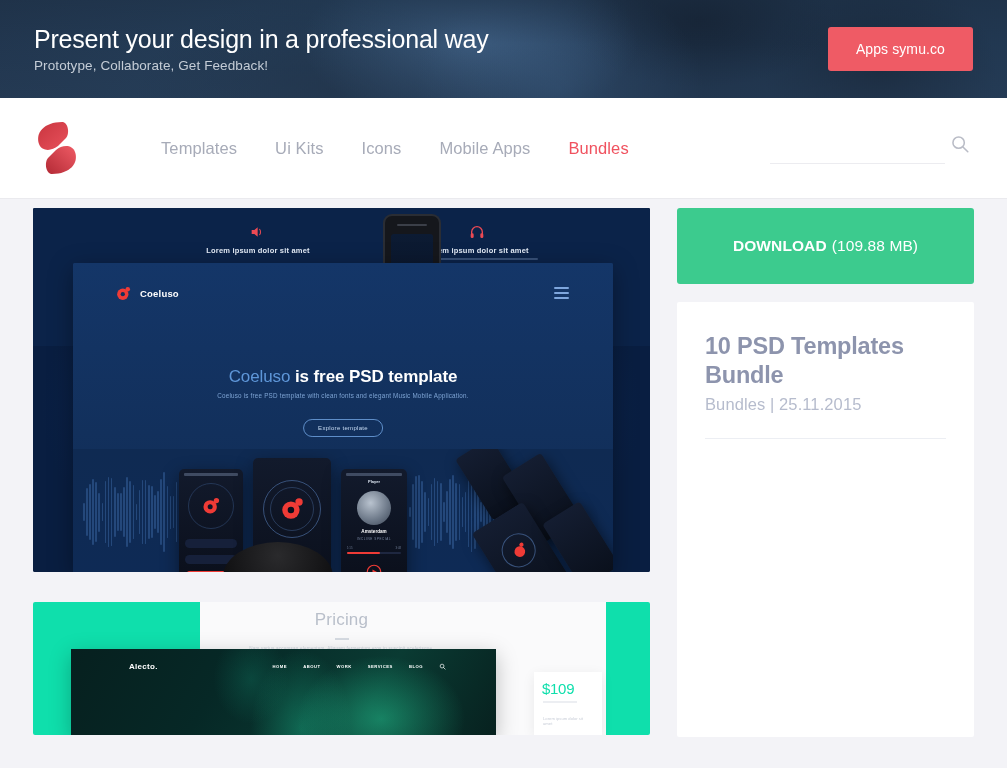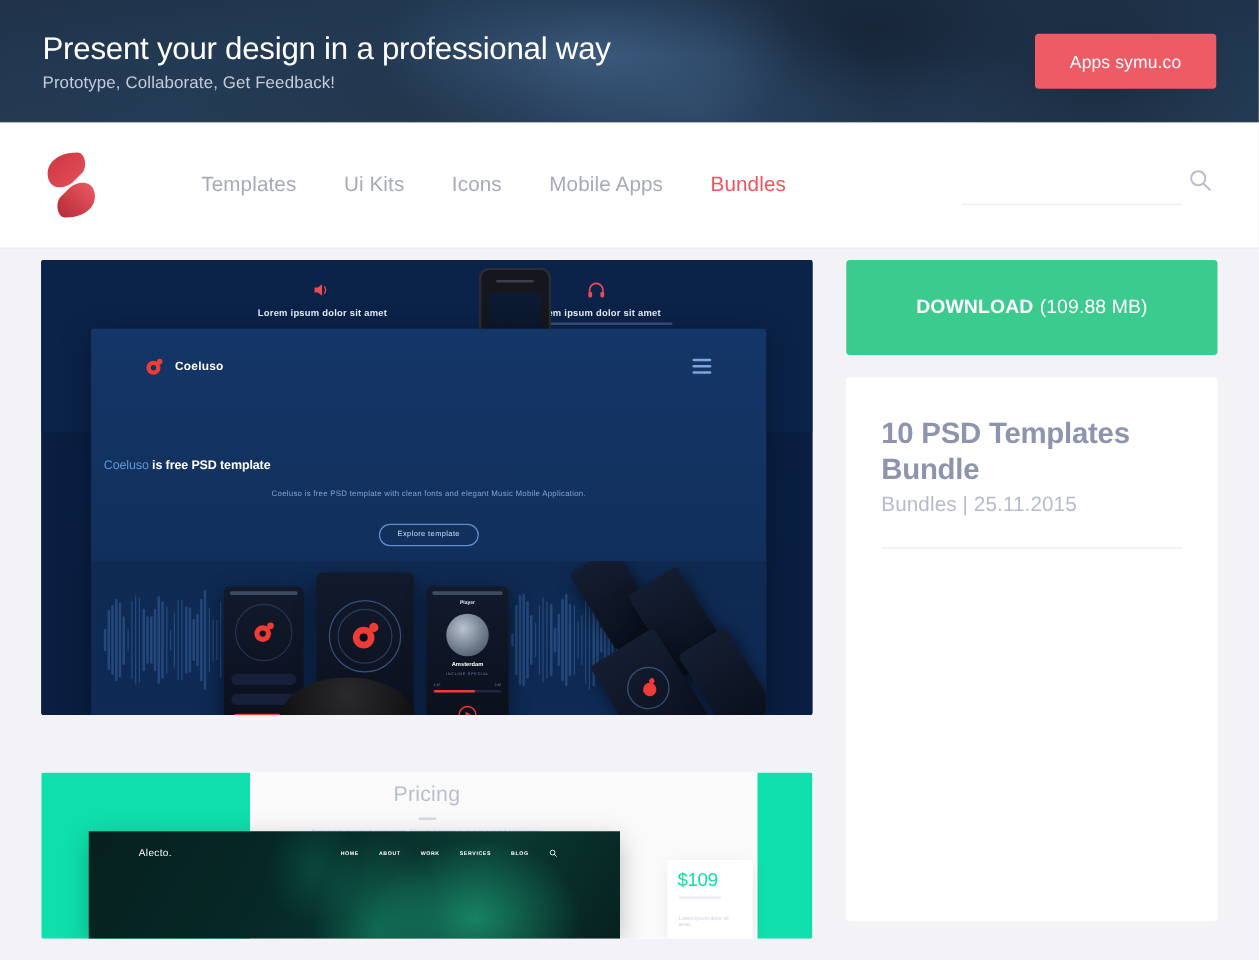--- a/index.html
+++ b/index.html
@@ -196,22 +196,23 @@
   .coeluso-mark {
     width: 17px; height: 17px; position: relative;
   }
   .coeluso-word { color: #fff; font-size: 9.5px; font-weight: bold; letter-spacing:.2px;}
   .s1-burger {
     position: absolute; right: 44px; top: 24px;
     width: 15px;
   }
   .s1-burger i { display:block; height:2px; background:#7ea6dd; margin-bottom:3px; border-radius:1px;}
   .s1-h1 {
-    position: absolute; left: 10px; right: 0; top: 104px;
-    font-size: 10px; font-weight: bold; color: #ffffff;
+    position: absolute; left: 0; right: 0; top: 104px;
+    text-align: center;
+    font-size: 17px; font-weight: bold; color: #ffffff;
     letter-spacing: -.1px;
   }
   .s1-h1 em { font-style: normal; color: #5e96d8; font-weight: 400; }
   .s1-p {
     position: absolute; left:0; right:0; top: 129px;
     text-align:center; font-size: 6.3px; color: #7ea4d4; letter-spacing:.2px;
   }
   .s1-cta {
     position: absolute; left: 50%; top: 156px; transform: translateX(-50%);
     border: 1px solid #5e8ec9; border-radius: 12px;
@@ -251,21 +252,21 @@
     box-shadow: 0 5px 14px rgba(0,0,0,.5);
   }
   .s1-bottom-blob {
     position:absolute; left: 150px; bottom: -40px;
     width: 110px; height: 70px; border-radius: 50%;
     background: radial-gradient(ellipse at 50% 20%, #2a2a2c 0%, #111113 70%);
   }
 
   
   .shot2 {
-    margin-top: 46px;
+    margin-top: 30px;
     height: 133px; background: #ffffff;
   }
   .s2-left-teal { position:absolute; left:0; top:0; width: 167px; height: 133px; background:#0fdfac; }
   .s2-right-teal { position:absolute; right:0; top:0; width: 44px; height:133px; background:#0fdfac; }
   .s2-white { position:absolute; left:167px; right:44px; top:0; bottom:0; background:#fafafb; }
   .s2-pricing { position:absolute; left:0; right:0; top: 8px; text-align:center;
                 color:#b9bfca; font-size: 17px; letter-spacing:.2px; }
   .s2-dash { position:absolute; left:50%; top:36px; transform:translateX(-50%);
              width:14px; height:1.5px; background:#d6dbe2;}
   .s2-lede { position:absolute; left:0; right:0; top:44px; text-align:center;
@@ -276,21 +277,21 @@
     box-shadow: 0 6px 20px rgba(0,0,0,.25);
     overflow:hidden;
   }
   .aurora {
     position:absolute; inset:0;
     background:
       radial-gradient(ellipse 120px 90px at 310px 70px, rgba(40,220,160,.45) 0%, rgba(40,220,160,0) 70%),
       radial-gradient(ellipse 70px 110px at 230px 80px, rgba(30,200,150,.35) 0%, rgba(30,200,150,0) 72%),
       radial-gradient(ellipse 50px 60px at 180px 30px, rgba(20,150,120,.25) 0%, rgba(20,150,120,0) 75%);
   }
-  .alecto { position:absolute; left: 40px; top: 13px; color:#fff; font-size:8px; font-weight:normal; letter-spacing:.3px;}
+  .alecto { position:absolute; left: 58px; top: 13px; color:#fff; font-size:8px; font-weight:bold; letter-spacing:.3px;}
   .s2-nav { position:absolute; right: 50px; top: 14px; display:flex; gap: 16px; align-items:center; }
   .s2-nav span { color:#fff; font-size:4.2px; font-weight:bold; letter-spacing:.5px; }
   .price-card {
     position:absolute; right: 48px; top: 70px; width: 68px; height: 63px;
     background:#fff; box-shadow: 0 3px 12px rgba(0,0,0,.07);
   }
   .price-val { position:absolute; left: 8px; top: 8px; color:#0fdfac; font-size: 15px; letter-spacing:-.3px;}
   .price-sub { position:absolute; left: 9px; top: 29px; width:34px; height:2px; background:#eceef2;}
   .price-line { position:absolute; left: 9px; right:9px; top: 44px; color:#c9ced8; font-size:4.2px;}
 

